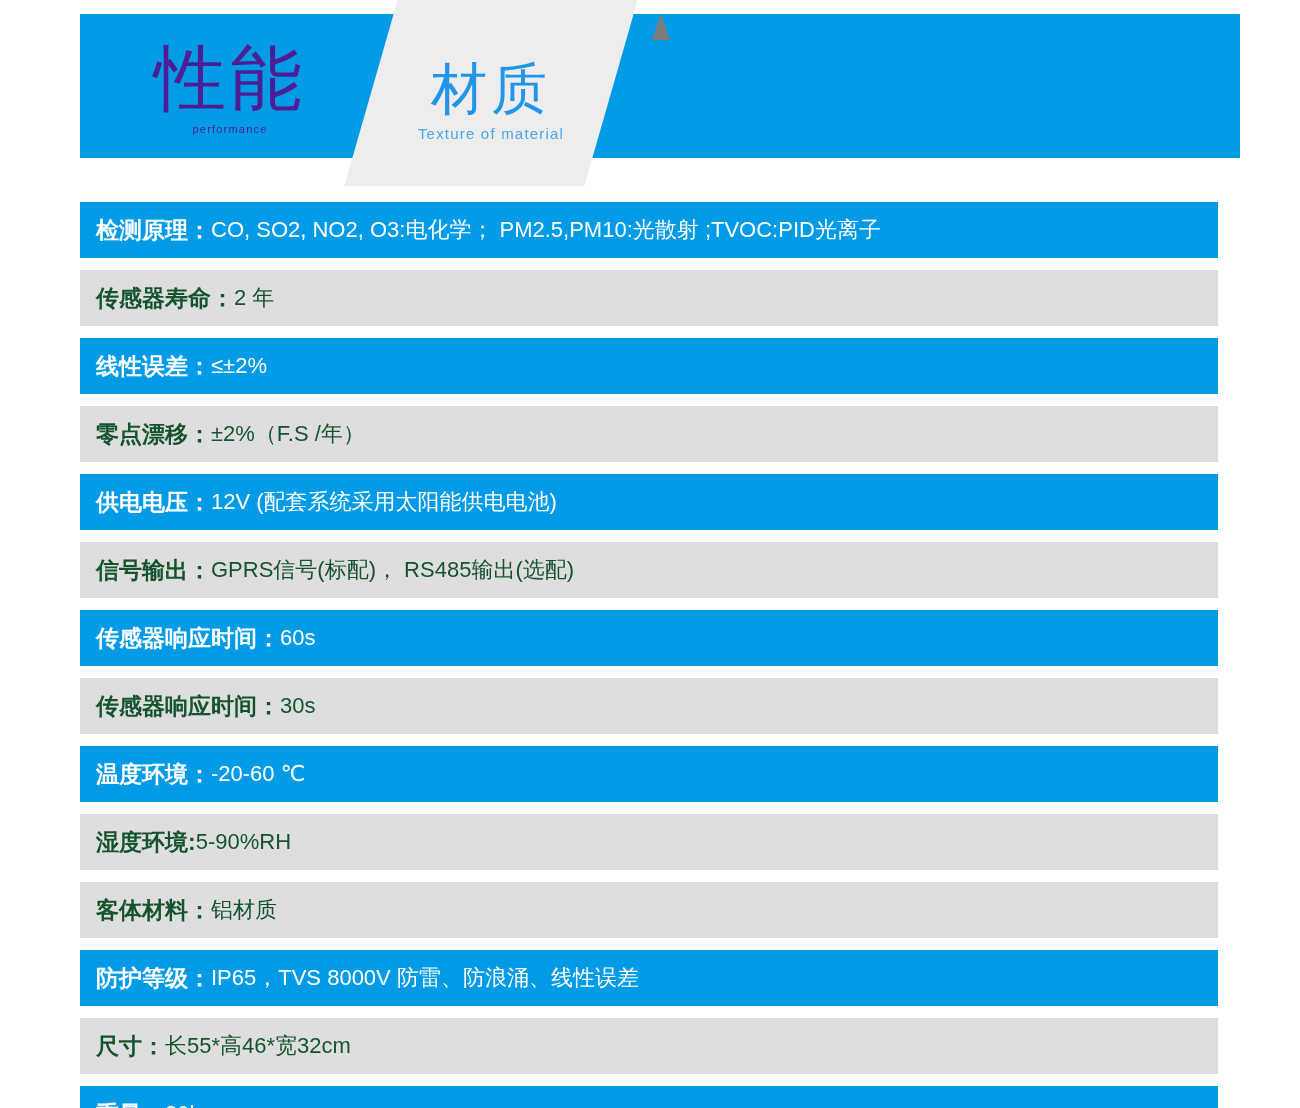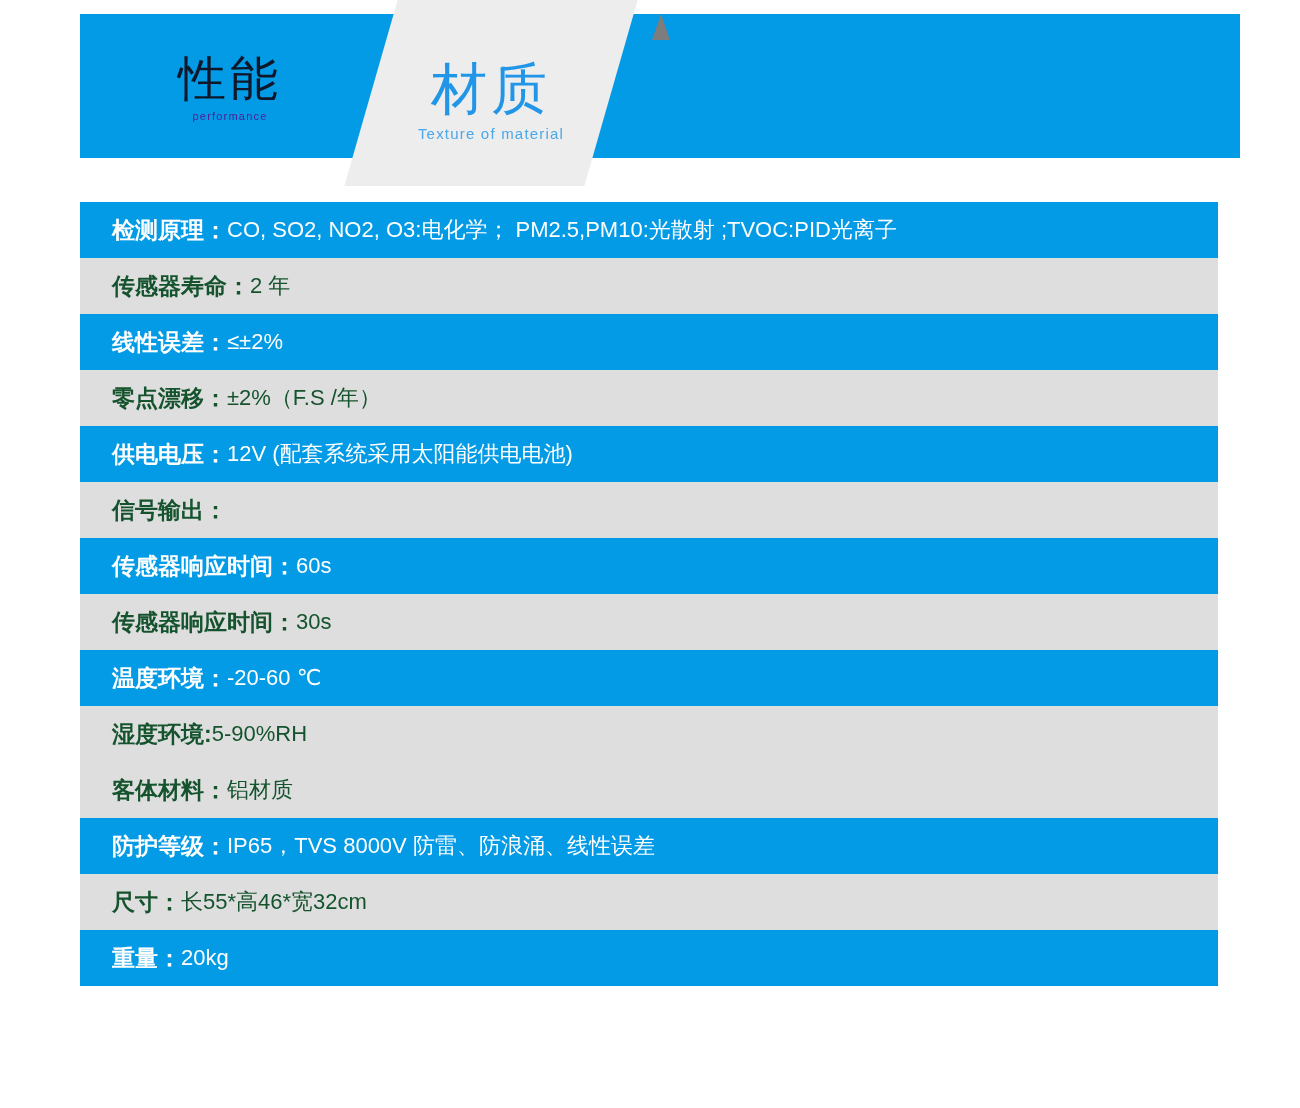--- a/index.html
+++ b/index.html
@@ -37,24 +37,24 @@
     width: 300px;
     height: 144px;
     display: flex;
     flex-direction: column;
     align-items: center;
     justify-content: center;
     padding-top: 4px;
   }
 
   .tab-cn-white {
-    font-size: 48px;
+    font-size: 72px;
     line-height: 1.05;
     font-weight: 400;
-    color: #0f172a;
+    color: #4c1d95;
     letter-spacing: 4px;
   }
 
   .tab-en-white {
     font-size: 11px;
     color: #4c1d95;
     letter-spacing: 1.2px;
     margin-top: 6px;
   }
 
@@ -123,24 +123,24 @@
   
   .spec-table {
     position: absolute;
     left: 80px;
     top: 202px;
     width: 1138px;
   }
 
   .spec-row {
     height: 56px;
-    margin-bottom: 0;
+    margin-bottom: 12px;
     display: flex;
     align-items: center;
-    padding-left: 32px;
+    padding-left: 16px;
     white-space: nowrap;
   }
 
   .spec-row.blue  { background: #039be5; }
   .spec-row.gray  { background: #dedede; }
 
   .spec-label {
     font-weight: bold;
     font-size: 23px;
   }
@@ -200,20 +200,21 @@
       <span class="spec-value">±2%（F.S /年）</span>
     </div>
 
     <div class="spec-row blue">
       <span class="spec-label">供电电压：</span>
       <span class="spec-value">12V (配套系统采用太阳能供电电池)</span>
     </div>
 
     <div class="spec-row gray">
       <span class="spec-label">信号输出：</span>
+      <span class="spec-value">GPRS信号(标配)， RS485输出(选配)</span>
     </div>
 
     <div class="spec-row blue">
       <span class="spec-label">传感器响应时间：</span>
       <span class="spec-value">60s</span>
     </div>
 
     <div class="spec-row gray">
       <span class="spec-label">传感器响应时间：</span>
       <span class="spec-value">30s</span>

